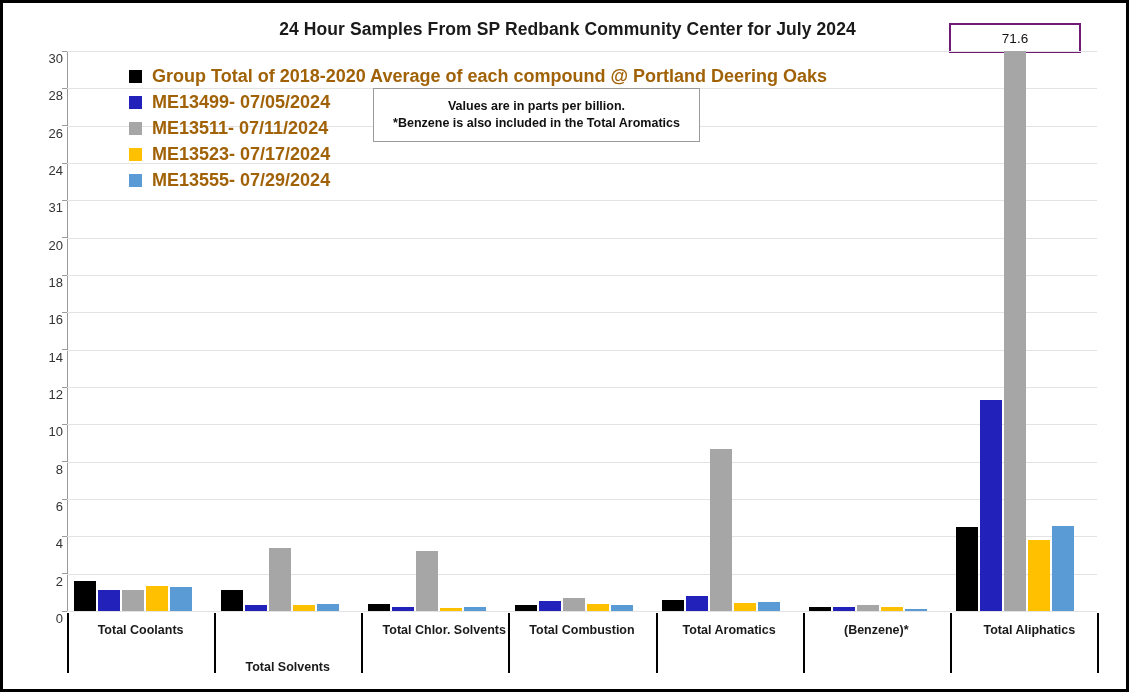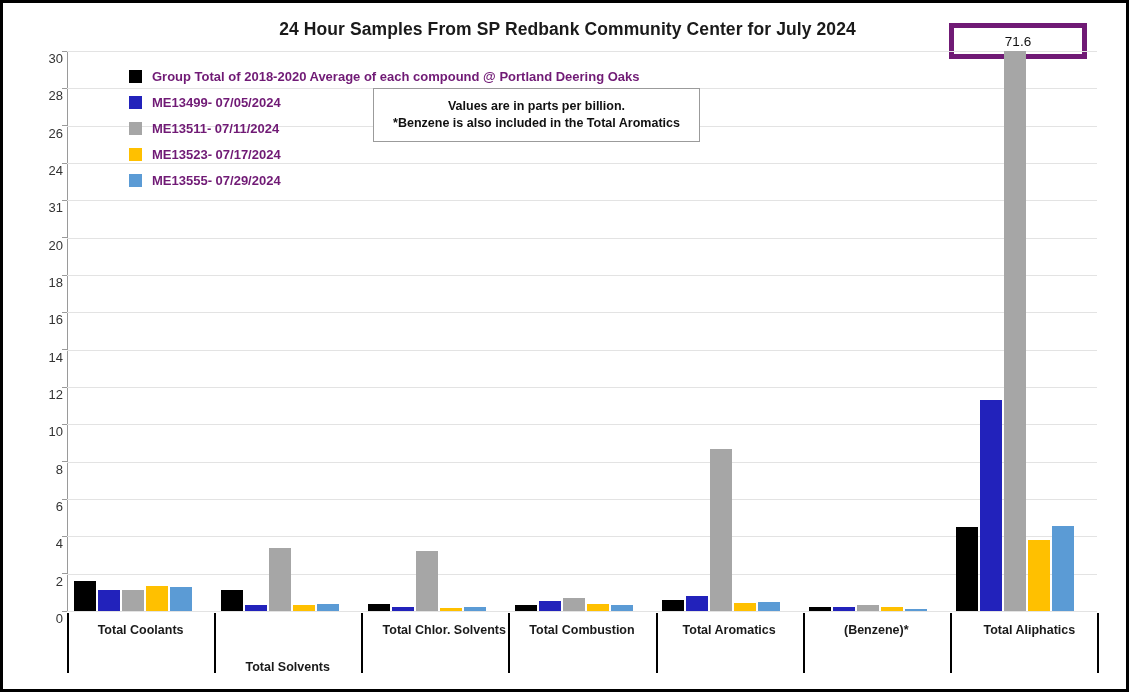--- a/index.html
+++ b/index.html
@@ -29,21 +29,21 @@
     font-weight: bold;
     color: #1a1a1a;
     letter-spacing: 0.1px;
   }
   #overflow-label {
     position: absolute;
     top: 20px;
     left: 946px;
     width: 128px;
     height: 26px;
-    border: 5px solid #701a75;
+    border: 2px solid #701a75;
     background: #ffffff;
     font-size: 13.5px;
     color: #111111;
     display: flex;
     align-items: center;
     justify-content: center;
   }
   
   #plot {
     position: absolute;
@@ -144,23 +144,23 @@
     display: flex;
     align-items: center;
     height: 26px;
   }
   .legend-swatch {
     width: 13px;
     height: 13px;
     margin-right: 10px;
   }
   .legend-text {
-    font-size: 13px;
+    font-size: 18px;
     font-weight: bold;
-    color: #701a75;
+    color: #a16207;
   }
   
   #note-box {
     position: absolute;
     left: 370px;
     top: 85px;
     width: 325px;
     height: 52px;
     border: 1px solid #9b9b9b;
     background: #ffffff;

